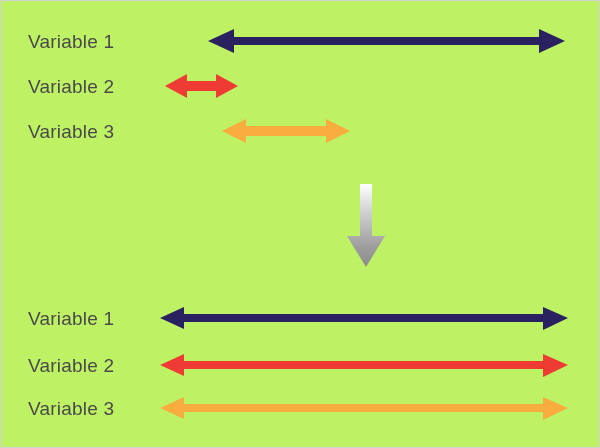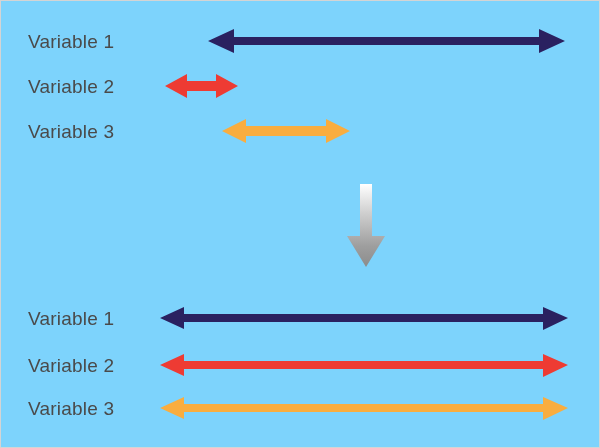--- a/index.html
+++ b/index.html
@@ -34,21 +34,21 @@
     display: block;
   }
   .down-arrow-svg {
     position: absolute;
     display: block;
   }
 </style>
 </head>
 <body>
 
-<div id="figure" style="background: #7dd3fc; border-color: rgb(212, 212, 212);">
+<div id="figure" style="background: #bef264; border-color: rgb(212, 212, 212);">
 
   <div>
 
     <div class="var-label" style="left: 27px; top: 31px; color: rgb(74, 74, 74);">Variable 1</div>
 
     <svg class="arrow-svg" style="left:207px; top:27px;" width="357" height="26" viewBox="0 0 357 26">
       <g>
         <polygon points="0,13 26,1 26,9 331,9 331,1 357,13 331,25 331,17 26,17 26,25" fill="#2a2160"></polygon>
       </g>
     </svg>

